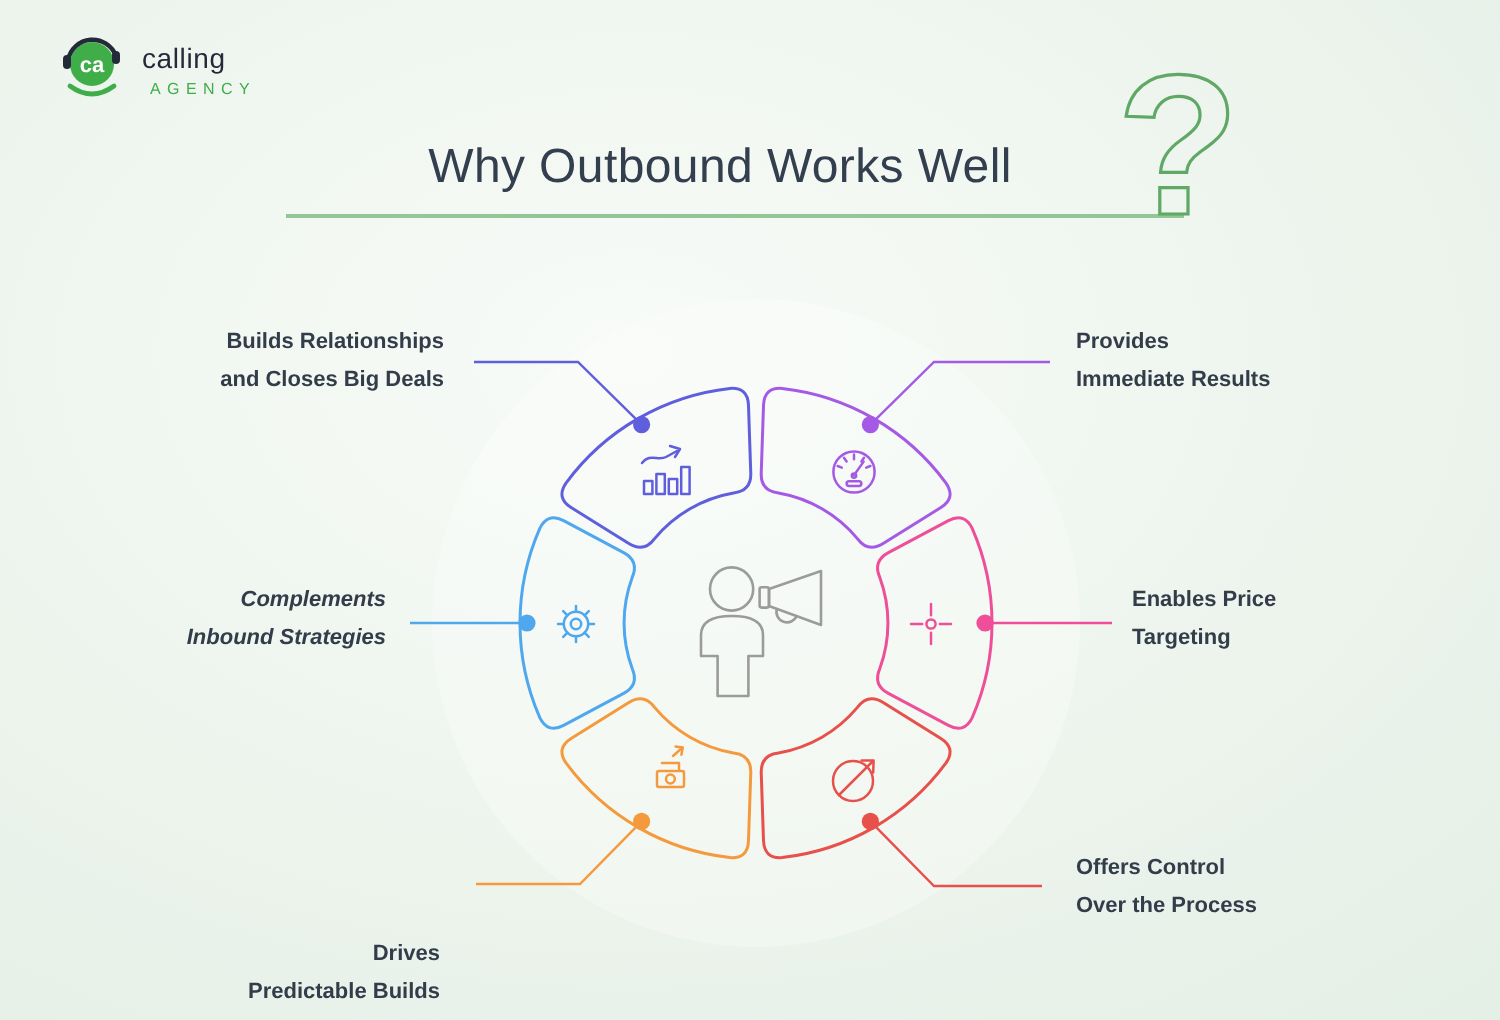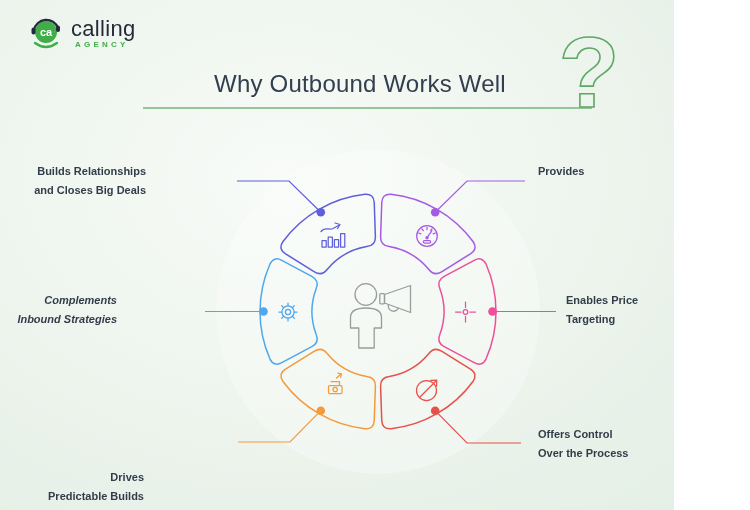--- a/index.html
+++ b/index.html
@@ -1,25 +1,25 @@
 <!DOCTYPE html>
 <html><head>
 <meta charset="utf-8">
 <style>
   html,body { margin:0; padding:0; }
   .canvas {
-    position:relative; width:674px; height:510px; overflow:hidden;
+    position:relative; width:750px; height:510px; overflow:hidden;
     background: radial-gradient(95% 95% at 42% 35%, #f8fbf8 0%, #eef5ee 45%, #e2eee4 100%);
     font-family:"Liberation Sans", sans-serif;
   }
   
   .logo { position:absolute; left:25px; top:13px; display:flex; align-items:flex-start; }
   .logo-text { margin-left:4px; margin-top:6px; }
-  .brand { font-size:22px; font-weight:500; color:#232b3a; letter-spacing:.3px; line-height:20px; }
-  .sub-brand { font-size:8px; font-weight:700; color:#3fae49; letter-spacing:3.2px; margin-left:4px; margin-top:1px; }
+  .brand { font-size:14px; font-weight:500; color:#232b3a; letter-spacing:.3px; line-height:20px; }
+  .sub-brand { font-size:8px; font-weight:400; color:#3fae49; letter-spacing:3.2px; margin-left:4px; margin-top:1px; }
   
   .title {
     position:absolute; top:70px; left:360px; transform:translateX(-50%);
     font-size:24px; font-weight:500; color:#333e4e; white-space:nowrap; letter-spacing:.2px;
   }
   .title-underline { position:absolute; left:143px; top:107px; width:449px; height:2px; background:#93c596; }
   .question-svg { position:absolute; left:556px; top:24px; }
   
   .diagram { position:absolute; left:0; top:0; }
   
@@ -135,20 +135,21 @@
       <path d="M388.5 304.2 A5.2 5.2 0 0 0 398.5 307.6"></path>
     </g>
   </svg>
 
   <div class="seg-label lbl-tl">
     <div>Builds Relationships</div>
     <div>and Closes Big Deals</div>
   </div>
   <div class="seg-label lbl-tr">
     <div>Provides</div>
+    <div>Immediate Results</div>
   </div>
   <div class="seg-label lbl-ml">
     <div>Complements</div>
     <div>Inbound Strategies</div>
   </div>
   <div class="seg-label lbl-mr">
     <div>Enables Price</div>
     <div>Targeting</div>
   </div>
   <div class="seg-label lbl-bl">

